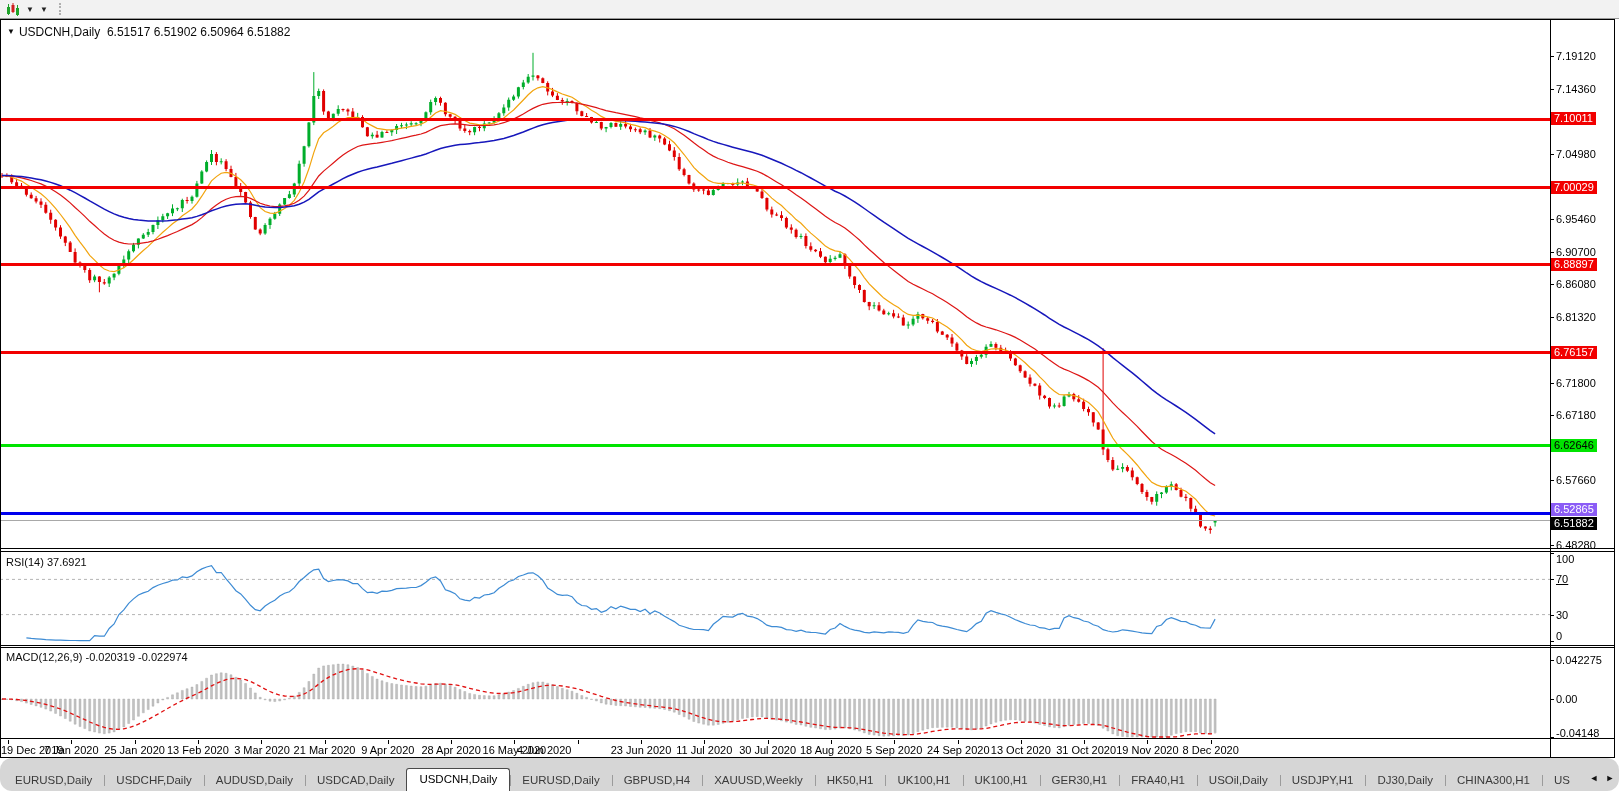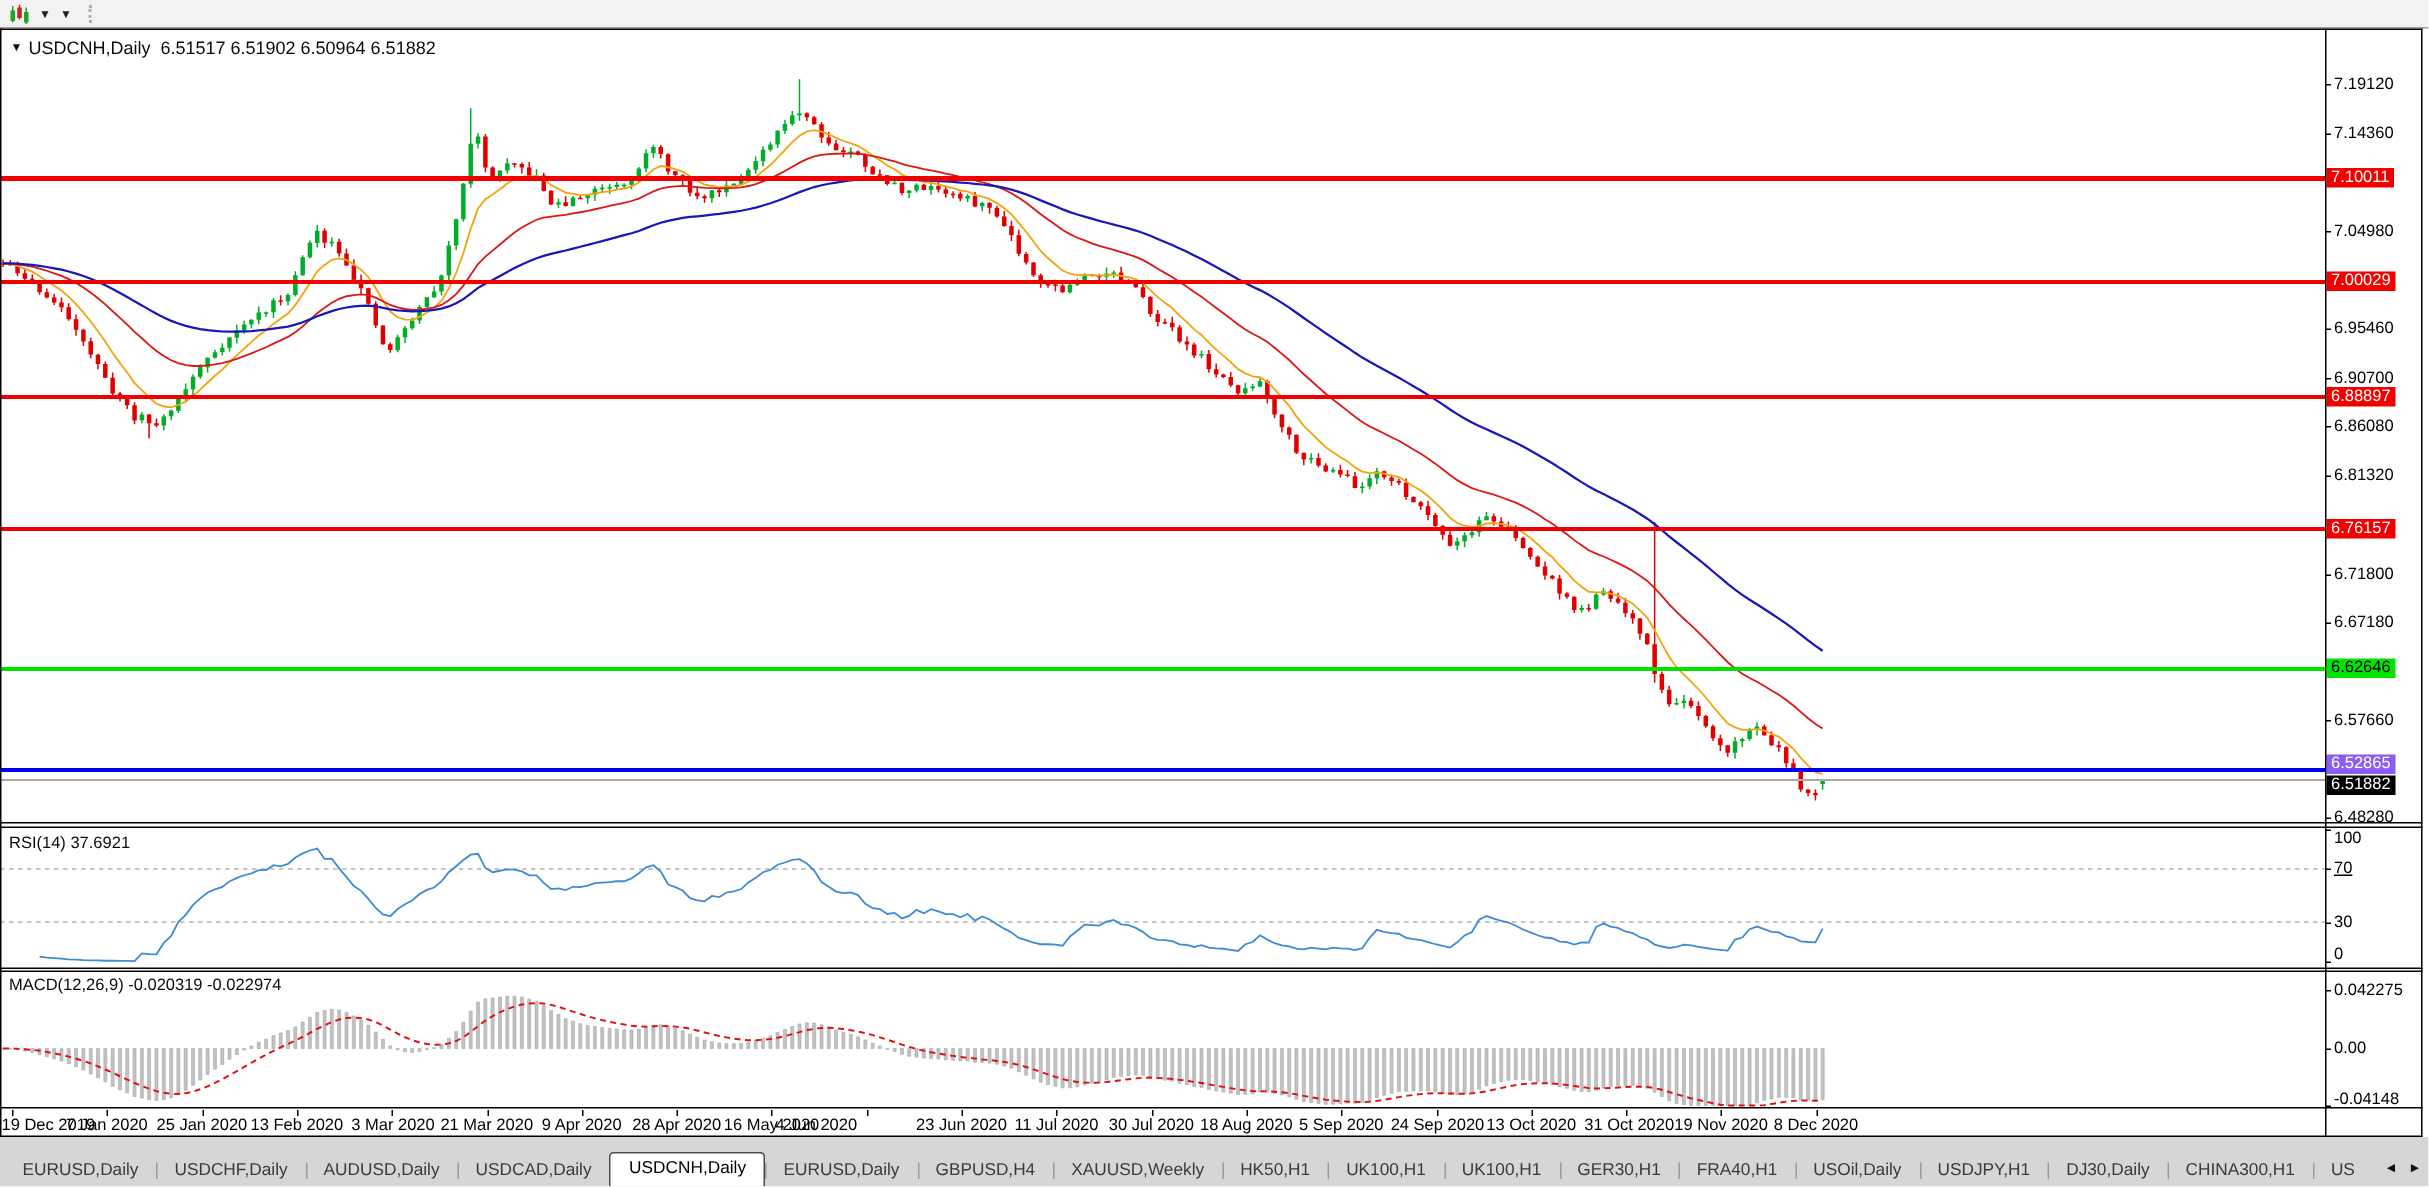--- a/index.html
+++ b/index.html
@@ -21,21 +21,21 @@
   #title .mark{font-size:8px;vertical-align:2px;margin-right:4px;}
   .indlab{position:absolute;left:6px;font-size:11px;color:#0b0b0b;z-index:20;white-space:nowrap;}
   
   .axlab{position:absolute;left:1556px;font-size:11px;line-height:13px;color:#000;white-space:nowrap;z-index:21;}
   .tickdash{position:absolute;left:1550px;width:4px;height:1px;background:#000;z-index:21;}
   .plab{position:absolute;left:1551px;font-size:11px;line-height:13px;padding:0 3px;white-space:nowrap;z-index:22;}
   
   .dlab{position:absolute;top:744px;font-size:11px;color:#000;white-space:nowrap;z-index:20;}
   .dtick{position:absolute;top:740px;width:1px;height:4px;background:#000;z-index:20;}
   
-  #tabbar{position:absolute;left:0;top:758px;width:1619px;height:33px;background:#d6d6d6;}
+  #tabbar{position:absolute;left:0;top:758px;width:1619px;height:33px;background:#d6d6d6;border-radius:12px;}
   #tabs{position:absolute;left:3px;bottom:0;display:flex;align-items:flex-end;white-space:nowrap;max-width:1580px;overflow:hidden;}
   .tab{height:21px;line-height:21px;padding:0 12px;font-size:11.5px;color:#3a3a3a;position:relative;border-radius:3px 3px 0 0;}
   .tab:not(:first-child)::before{content:'';position:absolute;left:0;top:5px;height:11px;width:1px;background:#9b9b9b;}
   .tab.active{background:#fff;border:1px solid #4a4a4a;border-bottom:none;height:22px;color:#000;z-index:2;}
   .tab.active::before{display:none;}
   .tab.clip{max-width:18px;overflow:hidden;padding-right:0;}
   .scrollbtn{position:absolute;bottom:5px;width:14px;height:15px;font-size:9px;line-height:15px;text-align:center;color:#111;}
 </style>
 </head>
 <body>

